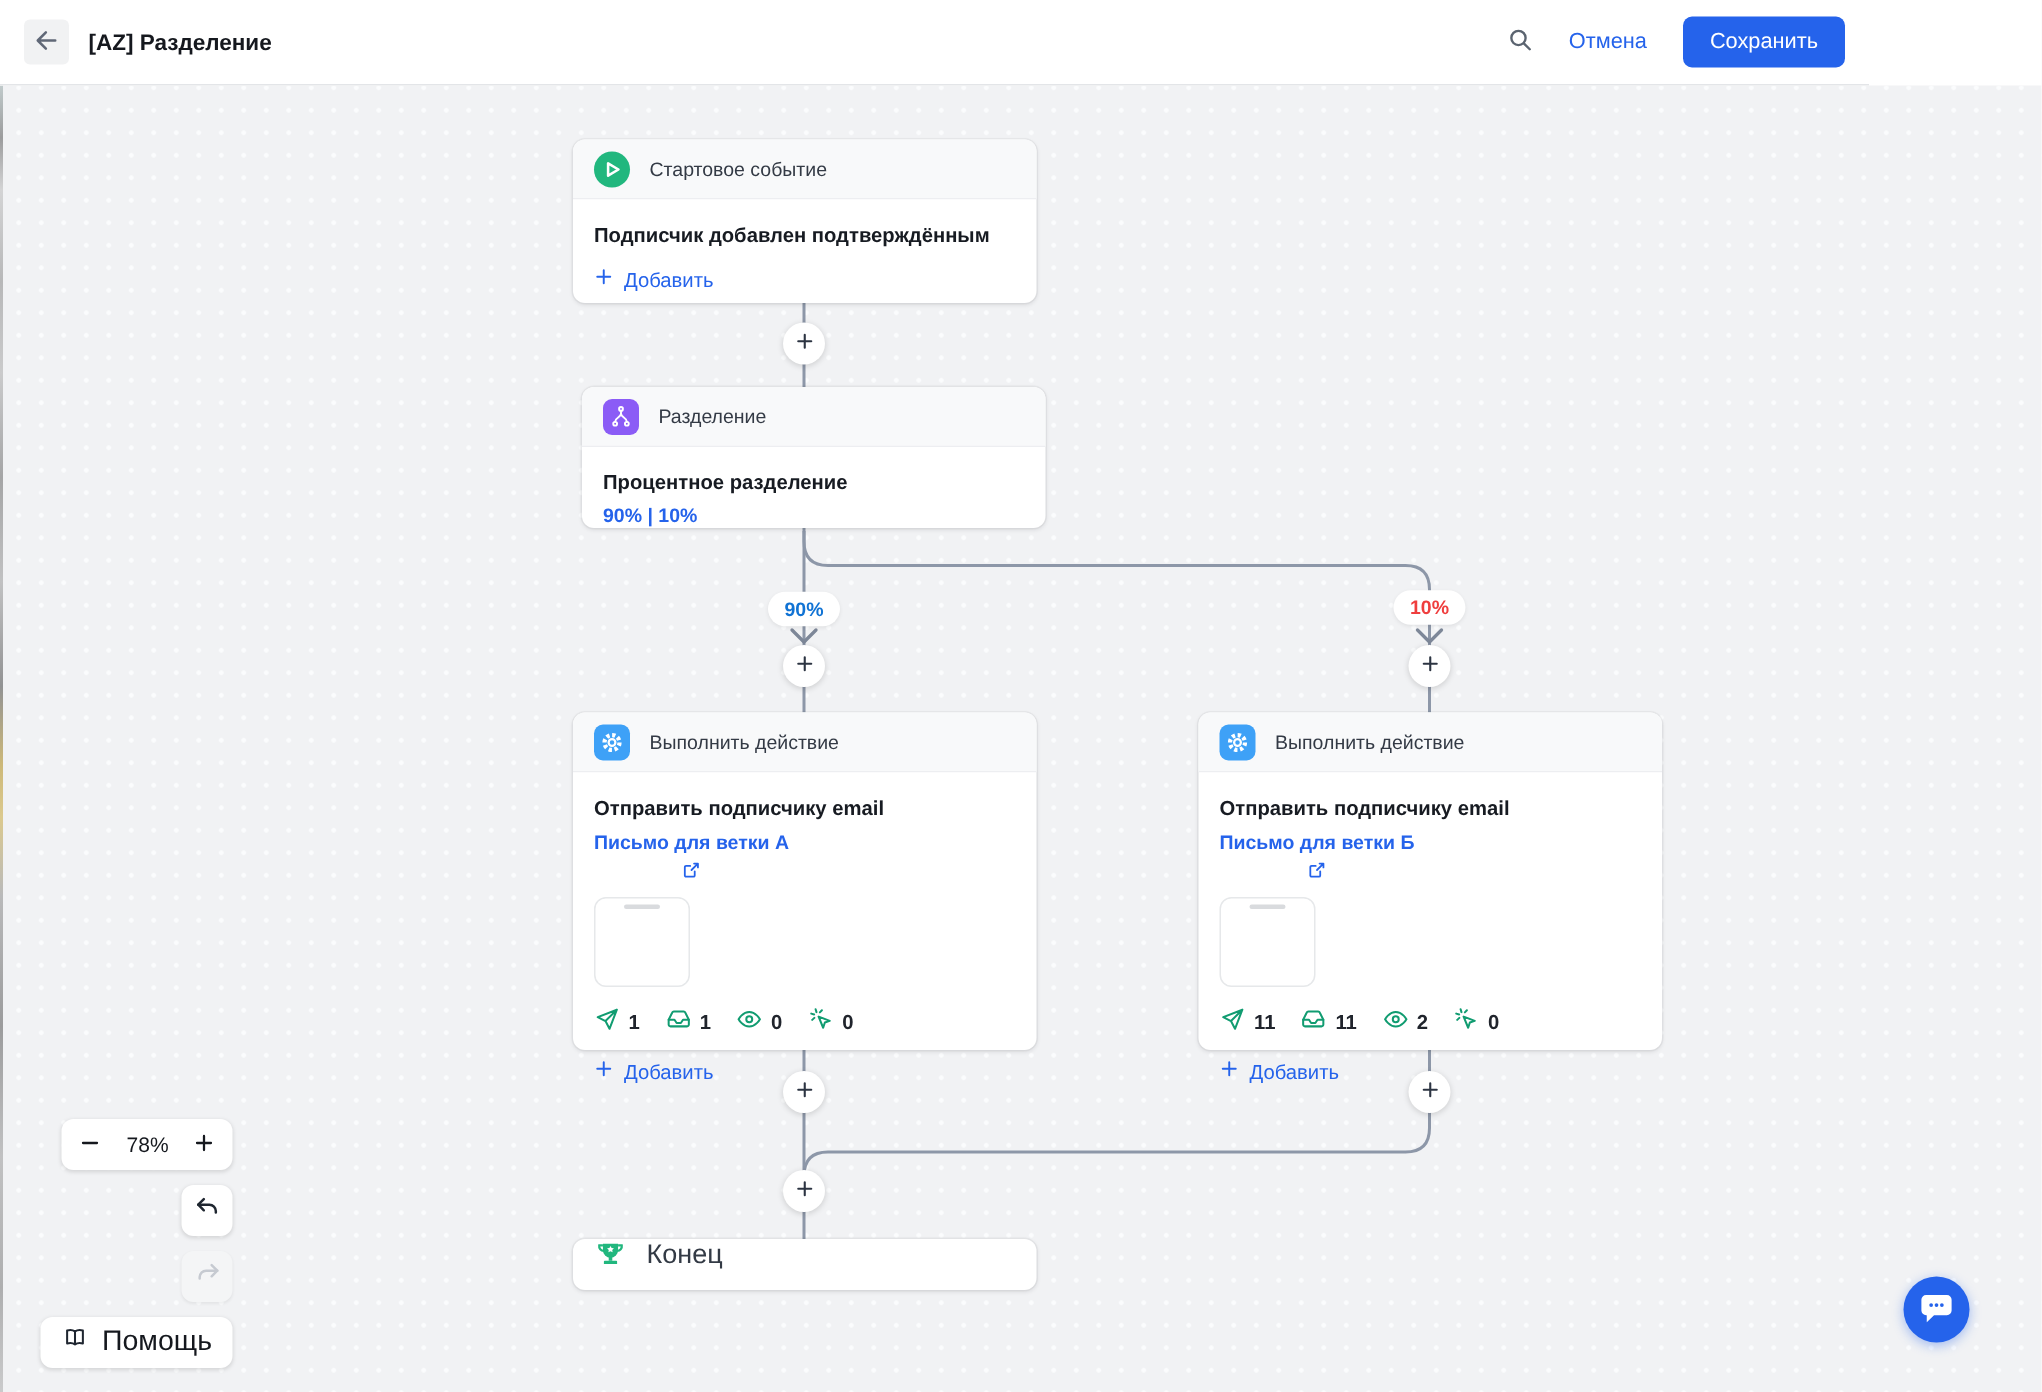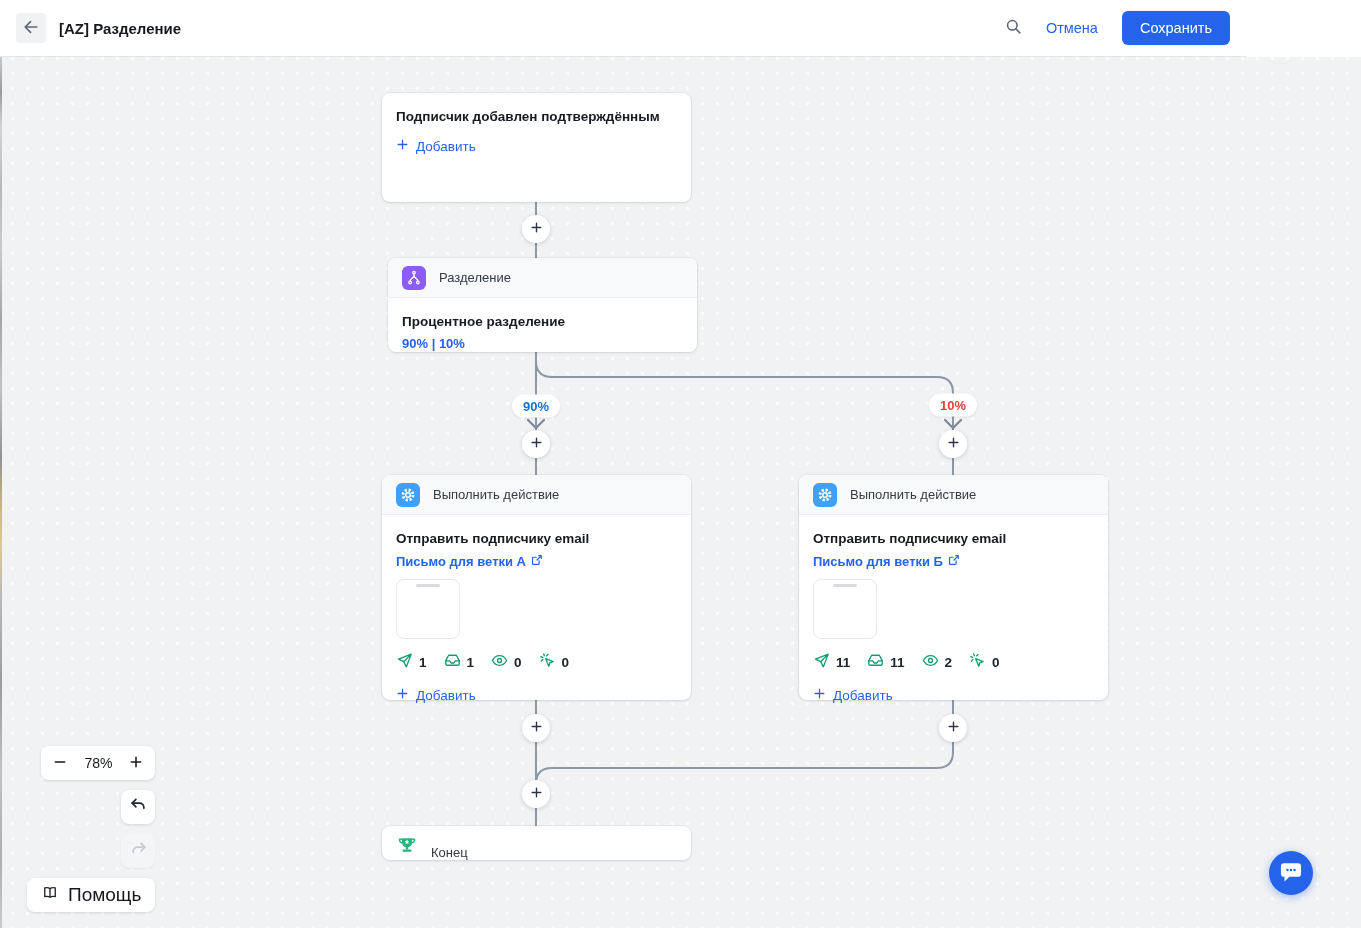--- a/index.html
+++ b/index.html
@@ -42,33 +42,33 @@
   .icon-badge{ width:24px; height:24px; border-radius:6px; display:flex; align-items:center;
     justify-content:center; flex:none;}
   .icon-badge.round{ border-radius:50%; background:var(--green); }
   .icon-badge.purple{ background:var(--purple); }
   .icon-badge.blue{ background:var(--action-blue); }
   .node-body{ padding:12px 14px 14px; }
   .node-title{ font-size:13.5px; font-weight:700; color:var(--text); margin:4px 0 0;}
   .pct-link{ color:var(--accent); font-size:13px; font-weight:700; margin-top:7px; display:inline-block;
     text-decoration:none; cursor:pointer;}
   .letter-link{ color:var(--accent); font-size:13px; font-weight:700; margin-top:8px;
-    display:inline-flex; align-items:center; gap:5px; text-decoration:none; cursor:pointer;}
+    display:inline-flex; align-items:center; gap:5px; text-decoration:none; cursor:pointer;flex-direction:column;}
   .add-link{ color:var(--accent); font-size:13.5px; font-weight:500; display:inline-flex;
     align-items:center; gap:7px; text-decoration:none; cursor:pointer;}
   .node-start .add-link{ margin-top:14px; }
   .thumb{ width:64px; height:60px; background:#fff; border:1px solid #e6e8ea; border-radius:8px;
     margin-top:9px; cursor:pointer;}
   .thumb-line{ width:24px; height:3px; background:#d9dbde; border-radius:2px; margin:4px auto 0;}
   .stats-row{ display:flex; align-items:center; gap:17px; margin-top:13px;}
   .stat{ display:flex; align-items:center; gap:6px; font-size:13.5px; font-weight:700; color:#20242c;}
   .action-node .add-link{ margin-top:15px; }
 
-  .node-end{ height:34px; display:flex; align-items:flex-end; gap:13px; padding:0 14px;
-    font-size:13px; color:#333a45;}
+  .node-end{ height:34px; display:flex; align-items:flex-start; gap:13px; padding:0 14px;
+    font-size:18px; color:#333a45;}
 
   .plus-node{ position:absolute; width:28px; height:28px; border-radius:50%; background:#fff;
     box-shadow:0 1px 4px rgba(0,0,0,.16); display:flex; align-items:center; justify-content:center;
     transform:translate(-50%,-50%); cursor:pointer; border:none;}
   .branch-badge{ position:absolute; transform:translate(-50%,-50%); background:#fff; border-radius:13px;
     padding:4px 11px; font-size:13px; font-weight:700; box-shadow:0 1px 3px rgba(0,0,0,.08); cursor:pointer;}
   .branch-badge.pct-a{ color:#1173d4; }
   .branch-badge.pct-b{ color:var(--red); }
 
   .controls{ position:absolute; left:21px; bottom:16px; display:flex; align-items:flex-end; gap:10px; z-index:20;flex-direction:column;}
@@ -117,20 +117,28 @@
     <path d="M536,145 V201"></path>
     <path d="M536,295 V418"></path>
     <path d="M536,297 V304 Q536,320 552,320 L937,320 Q953,320 953,336 V418"></path>
     <path d="M536,643 V769"></path>
     <path d="M953,643 V695 Q953,711 937,711 L552,711 Q536,711 536,727"></path>
     <path class="arrowhead" d="M528,363 L536,371 L544,363"></path>
     <path class="arrowhead" d="M945,363 L953,371 L961,363"></path>
   </svg>
 
   <div class="node node-start" style="left:382px; top:36px; height:109px;">
+    <div class="node-header">
+      <span class="icon-badge round">
+        <svg width="24" height="24" viewBox="0 0 24 24">
+            <path d="M9.4 7.9v8.2l6.9-4.1z" fill="none" stroke="#fff" stroke-width="1.7" stroke-linejoin="round"></path>
+          </svg>
+      </span>
+      <span>Стартовое событие</span>
+    </div>
     <div class="node-body">
       <div class="node-title">Подписчик добавлен подтверждённым</div>
       <a class="add-link">
         <span>
           <svg width="13" height="13" viewBox="0 0 24 24">
               <path d="M12 4v16M4 12h16" stroke="#2563eb" stroke-width="2.4" stroke-linecap="round"></path>
             </svg>
         </span>
         <span>Добавить</span>
       </a>

